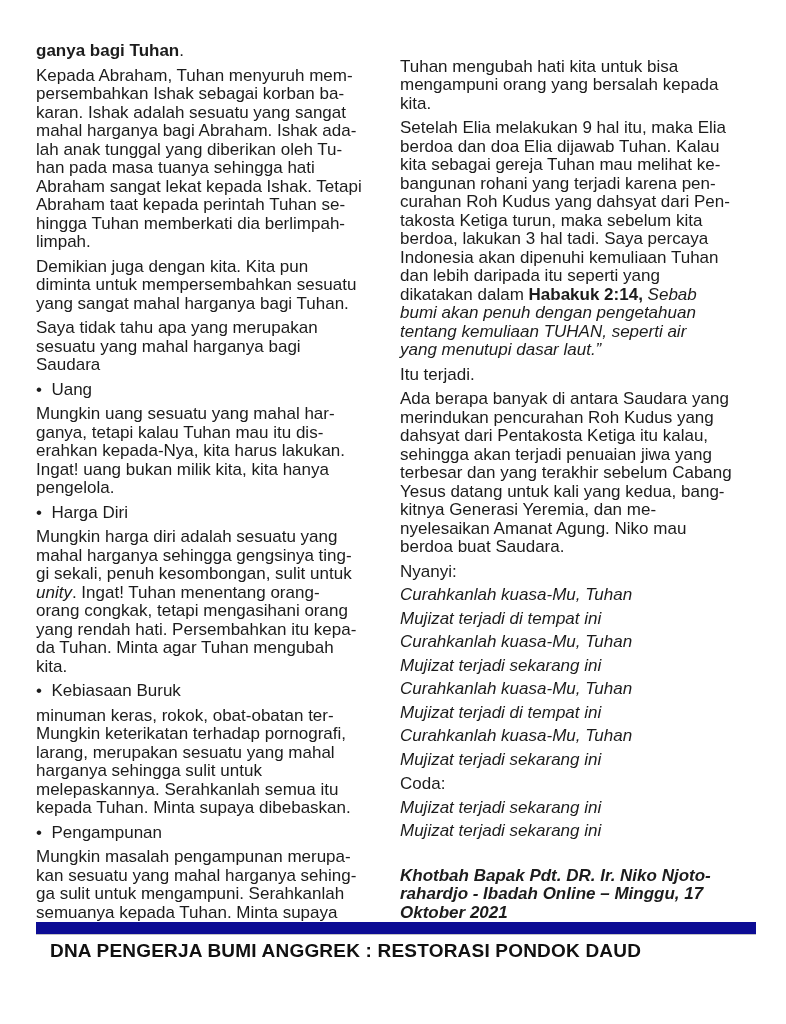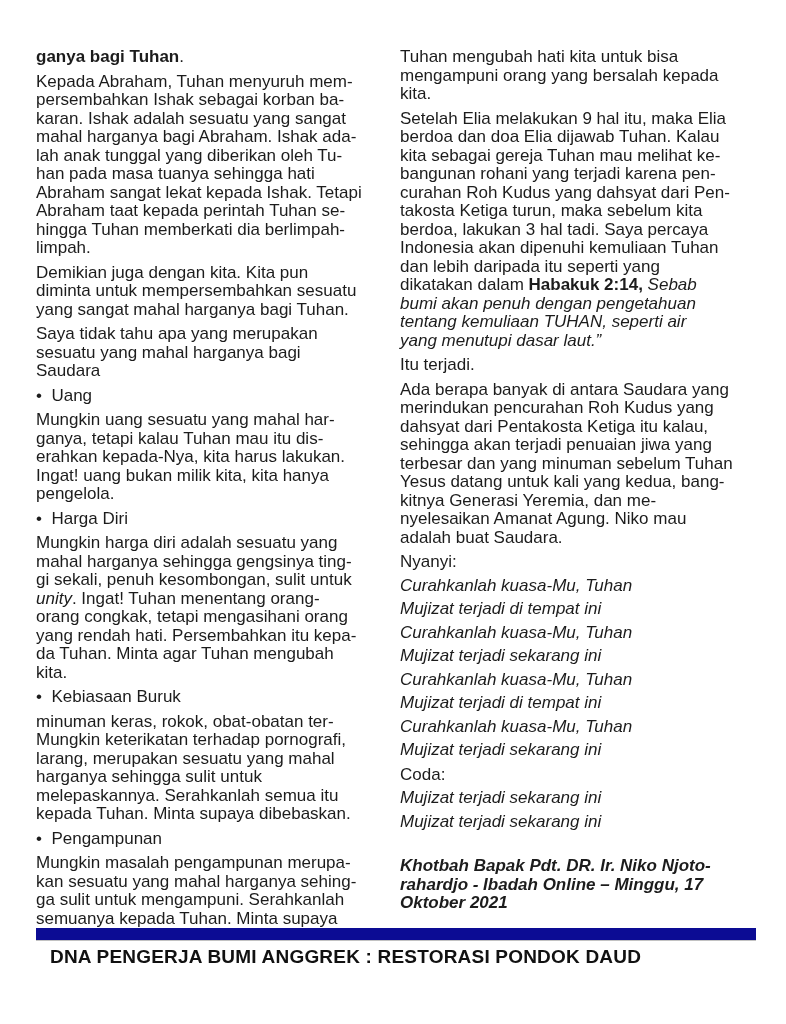--- a/index.html
+++ b/index.html
@@ -18,21 +18,21 @@
   .page{position:relative;width:786px;height:1024px;padding:42px 30px 0 36px;}
   .bar{height:13px;background:var(--blue);border-bottom:1px solid var(--grayline);}
   .header-row{
     display:flex;align-items:baseline;height:30px;padding-top:6px;
     font-size:15px;color:#141414;white-space:pre;
   }
   .header-bullet{margin:0 14px;font-size:11px;}
   .header-spacer{flex:1;}
   .pagenum{color:var(--pagenum-blue);margin-left:5px;}
   .header-rule{border-bottom:2px solid #161616;}
-  .columns{display:flex;margin-top:6px;height:880px;overflow:hidden;}
+  .columns{display:flex;margin-top:0;height:880px;overflow:hidden;align-items:flex-end;}
   .col{font-size:17px;line-height:18.5px;}
   .col.left{width:352px;margin-right:12px;flex:none;}
   .col.right{width:356px;flex:none;}
   .para{margin-top:6px;}
   .para:first-child{margin-top:0;}
   .para.lyric{margin-top:5px;font-style:italic;}
   .para.credit{margin-top:26px;font-weight:bold;font-style:italic;}
   .line{white-space:pre;}
   .b{font-weight:bold;}
   .i{font-style:italic;}
@@ -140,25 +140,25 @@
           <div class="line"><span class="i">yang menutupi dasar laut.”</span></div>
         </div>
         <div class="para">
           <div class="line"><span>Itu terjadi.</span></div>
         </div>
         <div class="para">
           <div class="line"><span>Ada berapa banyak di antara Saudara yang</span></div>
           <div class="line"><span>merindukan pencurahan Roh Kudus yang</span></div>
           <div class="line"><span>dahsyat dari Pentakosta Ketiga itu kalau,</span></div>
           <div class="line"><span>sehingga akan terjadi penuaian jiwa yang</span></div>
-          <div class="line"><span>terbesar dan yang minuman sebelum Tuhan</span></div>
+          <div class="line"><span>terbesar dan yang terakhir sebelum Cabang</span></div>
           <div class="line"><span>Yesus datang untuk kali yang kedua, bang-</span></div>
           <div class="line"><span>kitnya Generasi Yeremia, dan me-</span></div>
           <div class="line"><span>nyelesaikan Amanat Agung. Niko mau</span></div>
-          <div class="line"><span>adalah buat Saudara.</span></div>
+          <div class="line"><span>berdoa buat Saudara.</span></div>
         </div>
         <div class="para">
           <div class="line"><span>Nyanyi:</span></div>
         </div>
         <div class="para lyric">
           <div class="line"><span>Curahkanlah kuasa-Mu, Tuhan</span></div>
         </div>
         <div class="para lyric">
           <div class="line"><span>Mujizat terjadi di tempat ini</span></div>
         </div>

